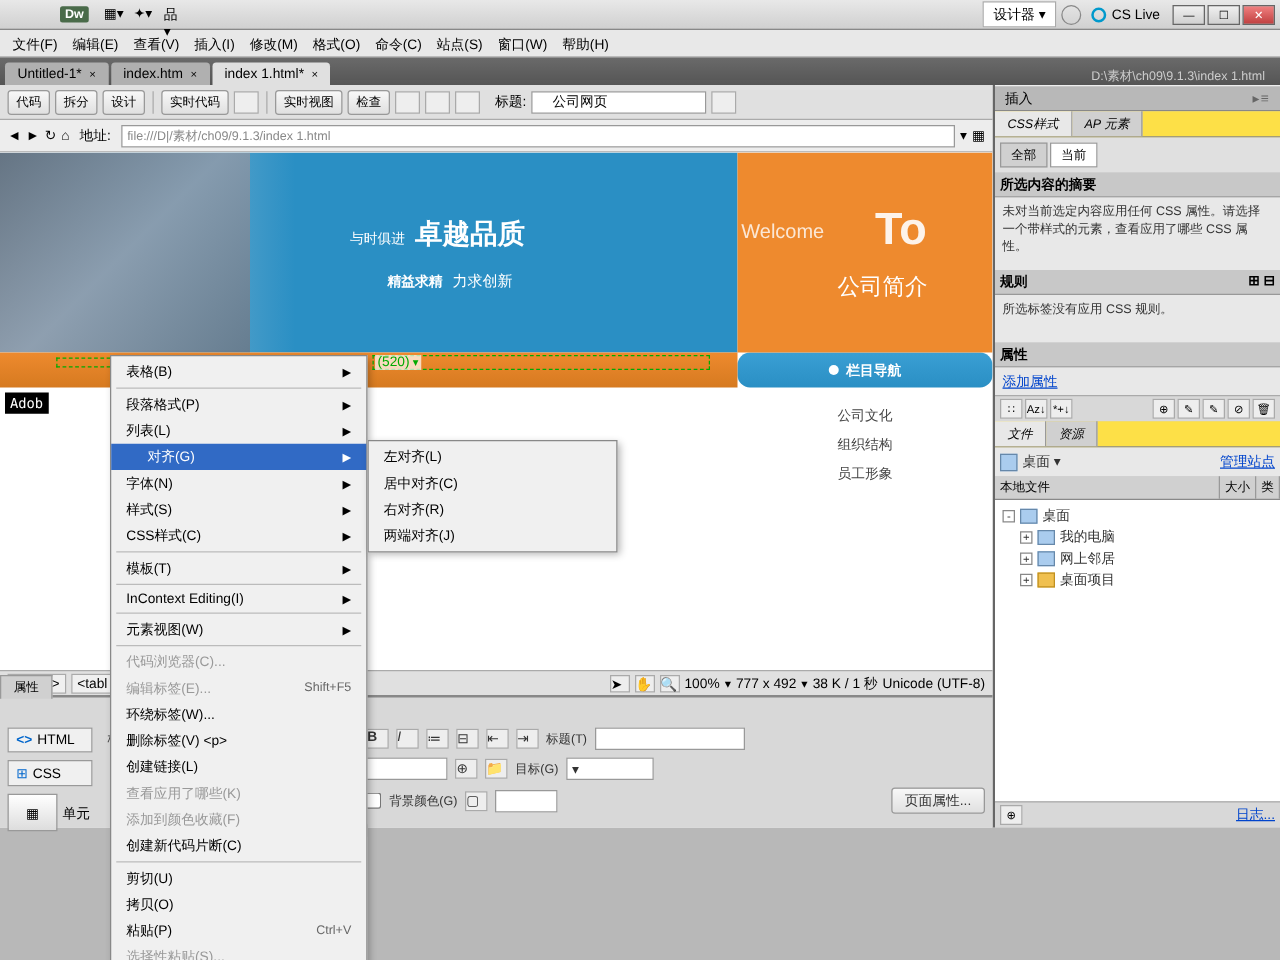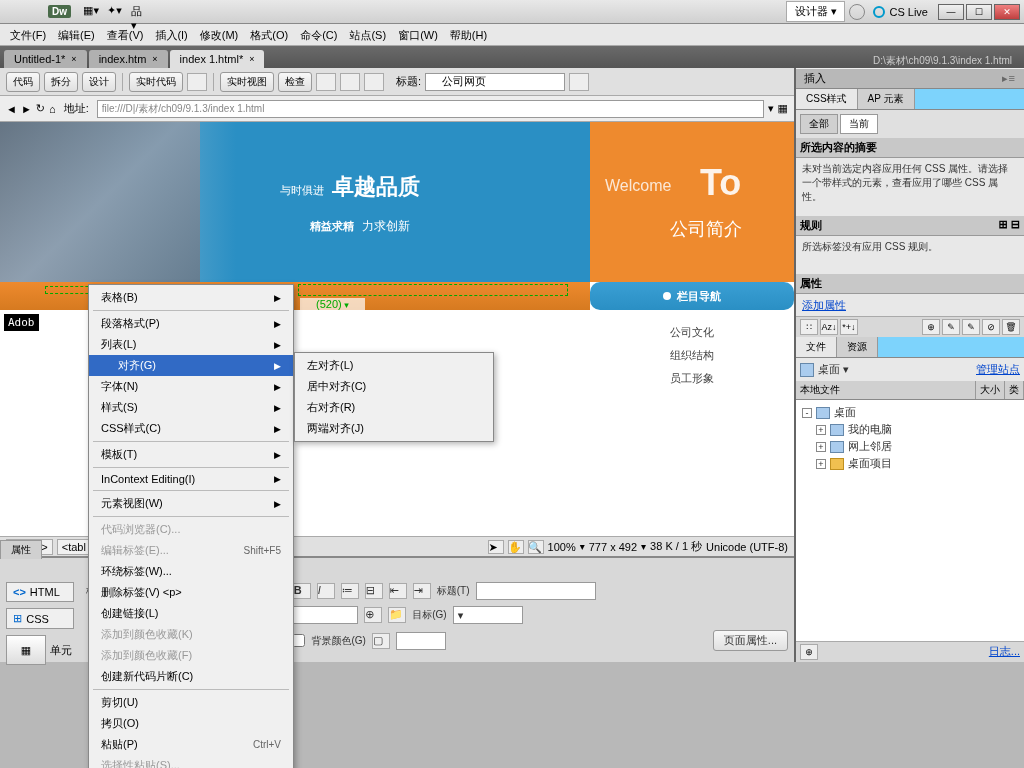--- a/index.html
+++ b/index.html
@@ -35,28 +35,28 @@
 .toolbar2 .addr-input { flex: 1; height: 18px; border: 1px solid #999; background:#fff; padding: 0 4px; color: #888; font-size: 10px; }
 .doc { flex: 1; overflow: hidden; position: relative; background: #fff; }
 .banner { height: 160px; display: flex; }
 .banner-left { width: 590px; background: linear-gradient(90deg,#c8d4dc 0%, #2a8fc4 40%, #2a8fc4 100%); position: relative; overflow:hidden; }
 .banner-left .people { position:absolute; left:0; top:0; width:200px; height:160px; background: linear-gradient(135deg,#5a6a7a 0%, #8a9aab 50%, #6a7a8a 100%); opacity:0.9;}
 .banner-left .text1 { position:absolute; left:280px; top:50px; color:#fff; font-size:14px; }
 .banner-left .text1b { font-size:22px; font-weight:bold; margin-left:8px; }
 .banner-left .text2 { position:absolute; left:310px; top:90px; color:#fff; font-size:20px; font-weight:bold; }
 .banner-left .text2b { font-size:12px; margin-left:8px; font-weight:normal; }
 .banner-right { flex:1; background:#ee8a2e; position:relative; }
-.banner-right .welcome { position:absolute; left:15px; top:55px; color:#fff; font-size:16px; opacity:0.8; }
+.banner-right .welcome { position:absolute; left:3px; top:55px; color:#fff; font-size:16px; opacity:0.8; }
 .banner-right .to { position:absolute; left:110px; top:40px; color:#fff; font-size:36px; font-weight:bold; opacity:0.9; }
 .banner-right .company { position:absolute; left:80px; top:95px; color:#fff; font-size:18px; }
 .nav-row { height: 28px; display:flex; }
 .nav-left { width:590px; background: linear-gradient(#ee8a2e,#d67a20); position:relative; }
 .nav-left .green-marker { position:absolute; left:45px; top:4px; width:240px; height:8px; border: 1px dashed #0a0; }
 .nav-left .green-marker2 { position:absolute; left:298px; top:2px; width:270px; height:12px; border: 1px dashed #0a0; }
-.nav-left .size-label { position:absolute; left:300px; top:16px; color:#0a0; font-size:9px; background:rgba(255,255,255,0.7); padding:0 16px; }
+.nav-left .size-label { position:absolute; left:300px; top:2px; color:#0a0; font-size:9px; background:rgba(255,255,255,0.7); padding:0 2px; }
 .nav-right { flex:1; background: linear-gradient(#3a9fd4,#2a8fc4); display:flex; align-items:center; justify-content:center; color:#fff; font-weight:bold; gap:6px;border-radius:10px; }
 .nav-right .bullet { width:8px; height:8px; background:#fff; border-radius:50%; }
 .content-row { display:flex; height: 90px; }
 .content-left { width:590px; padding:4px; }
 .content-left .adobe-text { background:#000; color:#fff; padding:2px 4px; font-family:monospace; display:inline-block; }
 .content-right { flex:1; display:flex; flex-direction:column; align-items:center; justify-content:center; gap:8px; color:#444; }
 .statusbar { height: 20px; background:#e0e0e0; border-top:1px solid #aaa; display:flex; align-items:center; padding:0 6px; font-size:10px; gap:4px; }
 .statusbar .spacer { flex:1; }
 .statusbar .tag { padding:1px 4px; border:1px solid #aaa; background:#f0f0f0; }
 .statusbar .icon { width:16px; height:14px; border:1px solid #aaa; background:#eee; }
@@ -71,21 +71,21 @@
 .props-main { flex:1; padding:24px 6px 6px; display:flex; flex-direction:column; gap:6px; color:#333; }
 .props-row { display:flex; align-items:center; gap:6px; }
 .props-row label { font-size:10px; }
 .props-row .combo { border:1px solid #999; background:#fff; height:18px; padding:0 4px; min-width:70px; display:inline-flex; align-items:center; }
 .props-row .small-input { border:1px solid #999; background:#fff; height:18px; width:50px; }
 .props-row .icon-sm { width:18px; height:16px; border:1px solid #aaa; background:#eee; display:inline-block; }
 .props-row .prop-btn { padding:2px 10px; border:1px solid #999; background:linear-gradient(#f8f8f8,#e0e0e0); border-radius:3px; }
 .right-panels { width: 228px; background:#d0d0d0; display:flex; flex-direction:column; }
 .panel-header { background:#b8b8b8; padding:2px 8px; border-top:1px solid #eee; border-bottom:1px solid #888; font-size:10px; display:flex; align-items:center; }
 .panel-header .grip { margin-left:auto; letter-spacing:1px; color:#666; }
-.panel-tabs { display:flex; background:#7dd3fc; border-bottom:1px solid #888; }
+.panel-tabs { display:flex; background:#fde047; border-bottom:1px solid #888;font-style:italic; }
 .panel-tab { padding:3px 10px; font-size:10px; background:#d0d0d0; border-right:1px solid #999; }
 .panel-tab.active { background:#e8e8e8; }
 .panel-body { background:#e8e8e8; padding:4px 6px; font-size:10px; color:#333; }
 .subtabs { display:flex; gap:2px; padding:4px; background:#e0e0e0; }
 .subtab { padding:2px 8px; border:1px solid #999; background:#d0d0d0; font-size:10px; }
 .subtab.active { background:#fff; }
 .panel-footer { background:#d8d8d8; padding:2px 4px; display:flex; gap:2px; border-top:1px solid #aaa; }
 .panel-footer .mini { width:18px; height:16px; border:1px solid #aaa; background:#eee; font-size:9px; display:flex; align-items:center; justify-content:center; }
 .tree-row { display:flex; align-items:center; gap:4px; padding:1px 0; }
 .tree-row .pm { width:10px; height:10px; border:1px solid #888; text-align:center; line-height:8px; font-size:9px; }
@@ -419,21 +419,21 @@
     </div>
   <div class="cm-sep"></div>
   <div class="cm-item disabled">代码浏览器(C)...</div>
   <div class="cm-item disabled">
       <span>编辑标签(E)...</span>
       <span class="shortcut">Shift+F5</span>
     </div>
   <div class="cm-item">环绕标签(W)...</div>
   <div class="cm-item">删除标签(V) &lt;p&gt;</div>
   <div class="cm-item">创建链接(L)</div>
-  <div class="cm-item disabled">添加到颜色收藏(K)</div>
+  <div class="cm-item disabled">查看应用了哪些(K)</div>
   <div class="cm-item disabled">添加到颜色收藏(F)</div>
   <div class="cm-item">创建新代码片断(C)</div>
   <div class="cm-sep"></div>
   <div class="cm-item">
       <span>剪切(U)</span>
     </div>
   <div class="cm-item">
       <span>拷贝(O)</span>
     </div>
   <div class="cm-item">

